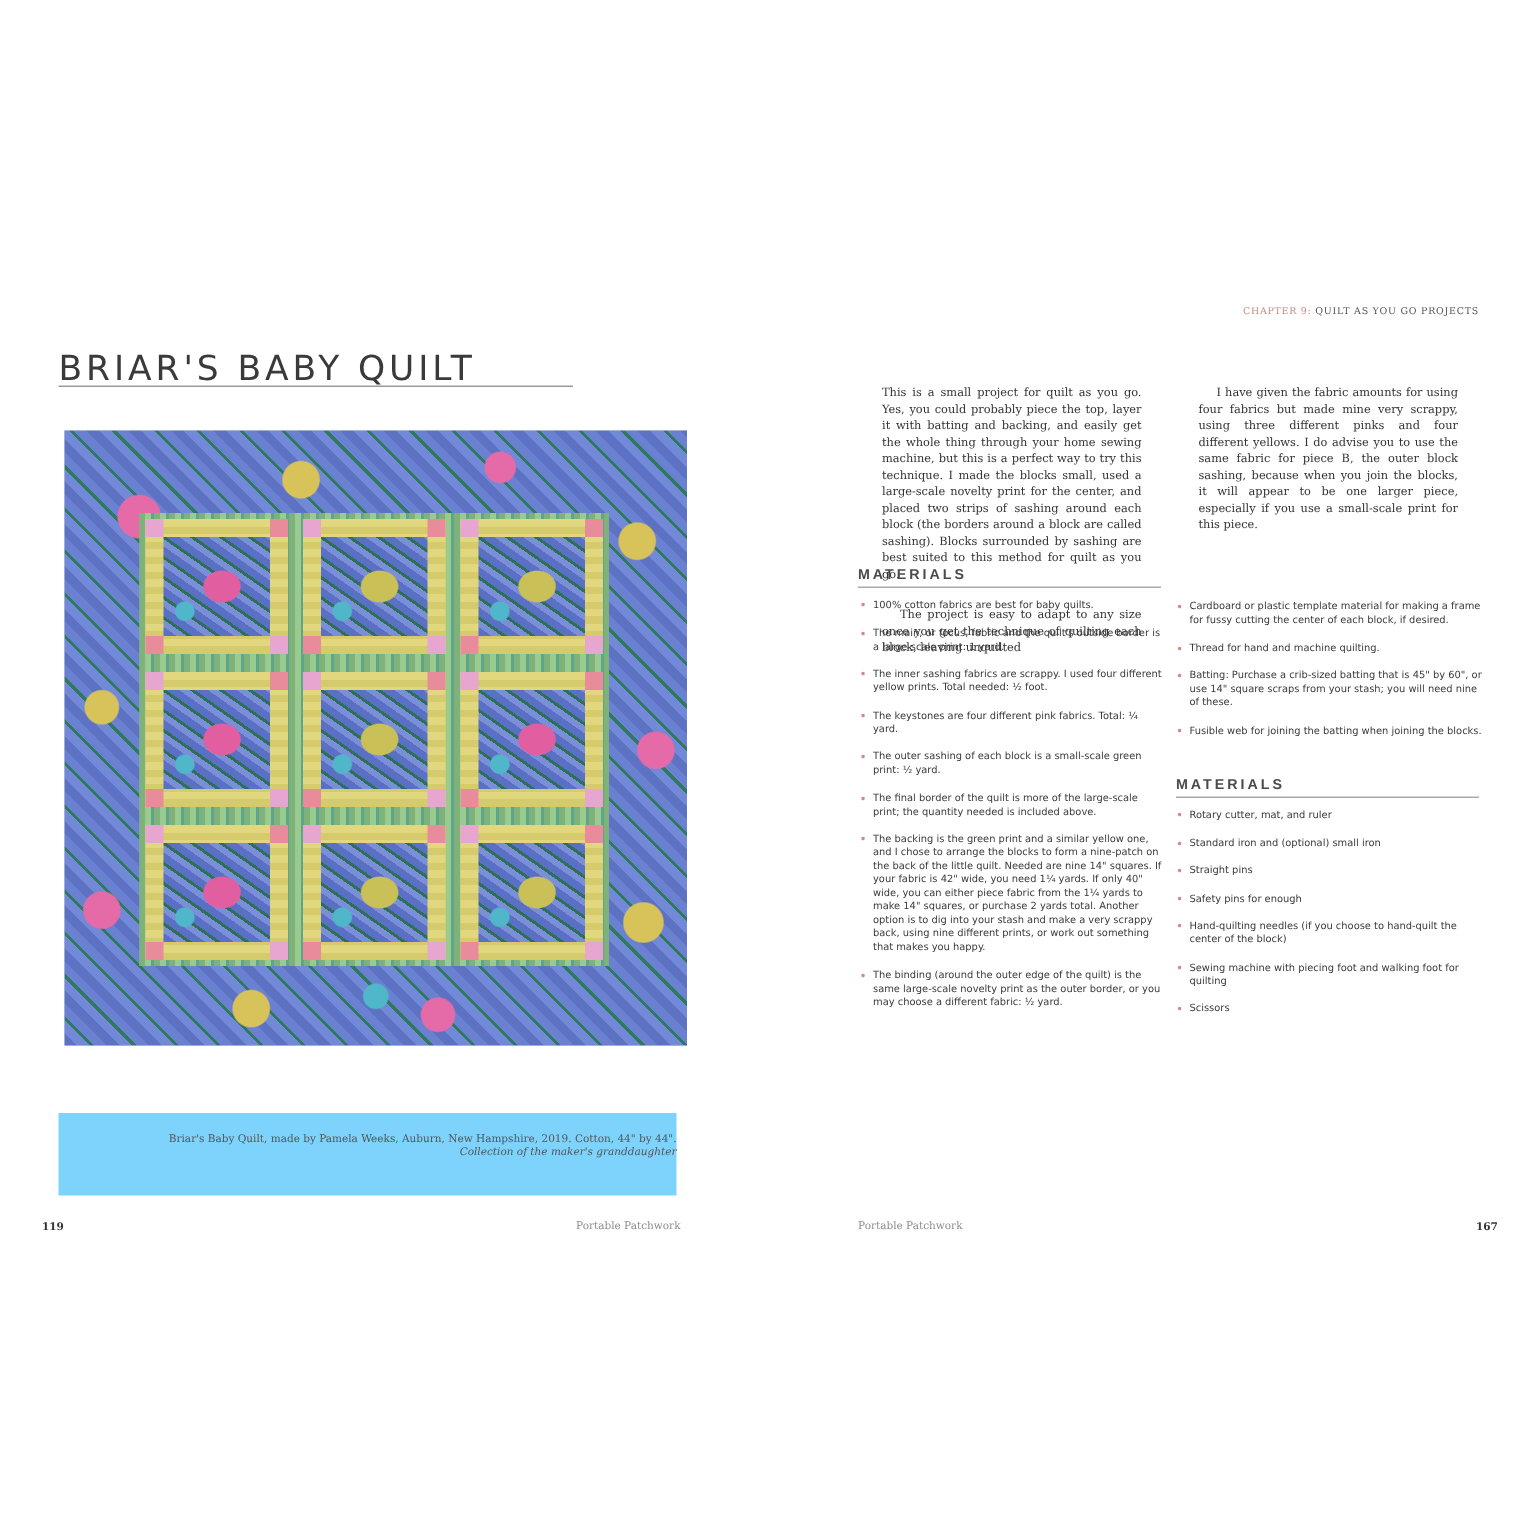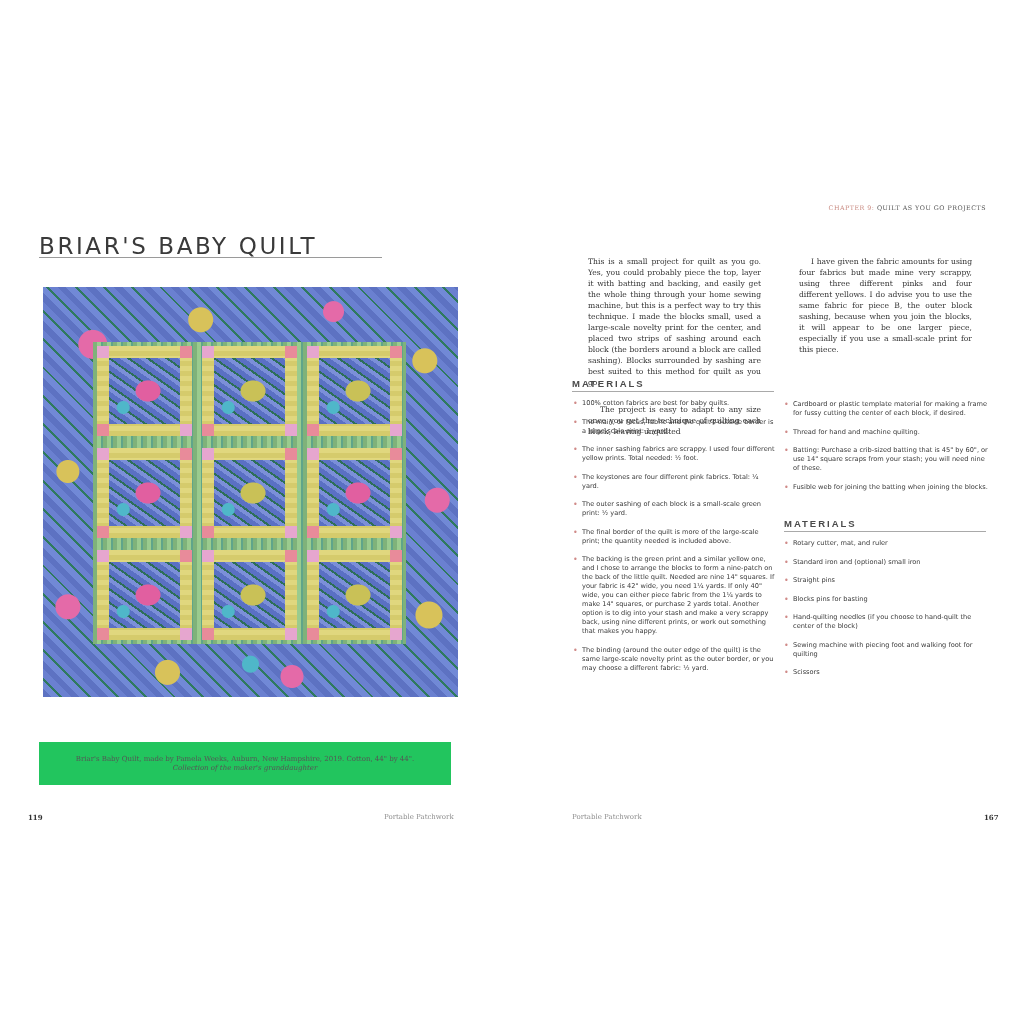--- a/index.html
+++ b/index.html
@@ -56,22 +56,22 @@
     position: absolute; left: 12px; top: 12px; right: 12px; bottom: 12px;
     background:
       radial-gradient(ellipse at 55% 50%, var(--bird) 0 12px, transparent 13px),
       radial-gradient(circle at 20% 75%, #4fb7c9 0 6px, transparent 7px),
       repeating-linear-gradient(35deg, #5a70c4 0 5px, #7b8fd8 5px 9px, #2d6f59 9px 11px);
   }
   .pink { --bird: #e15fa0; }
   .yellow { --bird: #c9c157; }
 
   .caption-box {
-    position: absolute; left: 39px; top: 742px; width: 412px; height: 43px;
-    background: #22c55e; text-align: center;
+    position: absolute; left: 39px; top: 742px; width: 412px; height: 55px;
+    background: #7dd3fc; text-align: right;
     font-family: "DejaVu Serif", serif; font-size: 7px; color: #555; line-height: 9px;
     padding-top: 13px;
   }
   .caption-box .italic { font-style: italic; }
 
   .folio { position: absolute; top: 813px; font-size: 7px; font-family: "DejaVu Serif", serif; }
   .folio.num { color: #333; font-weight: bold; }
   .folio.run { color: #8e8e8e; font-weight: normal; }
 
   
@@ -226,21 +226,21 @@
       <li><span class="dot">•</span><span>Fusible web for joining the batting when joining the blocks.</span></li>
     </ul>
 
     <div class="section-head" style="left:784px;top:518px">MATERIALS</div>
     <div class="section-rule" style="left:784px;top:531px;width:202px"></div>
 
     <ul class="bullets" style="left:783px;top:539px">
       <li><span class="dot">•</span><span>Rotary cutter, mat, and ruler</span></li>
       <li><span class="dot">•</span><span>Standard iron and (optional) small iron</span></li>
       <li><span class="dot">•</span><span>Straight pins</span></li>
-      <li><span class="dot">•</span><span>Blocks pins for basting</span></li>
+      <li><span class="dot">•</span><span>Safety pins for enough</span></li>
       <li><span class="dot">•</span><span>Hand-quilting needles (if you choose to hand-quilt the center of the block)</span></li>
       <li><span class="dot">•</span><span>Sewing machine with piecing foot and walking foot for quilting</span></li>
       <li><span class="dot">•</span><span>Scissors</span></li>
     </ul>
 
     <div class="folio run" style="left:572px">Portable Patchwork</div>
     <div class="folio num" style="left:984px">167</div>
   </div>
 </div>
 

